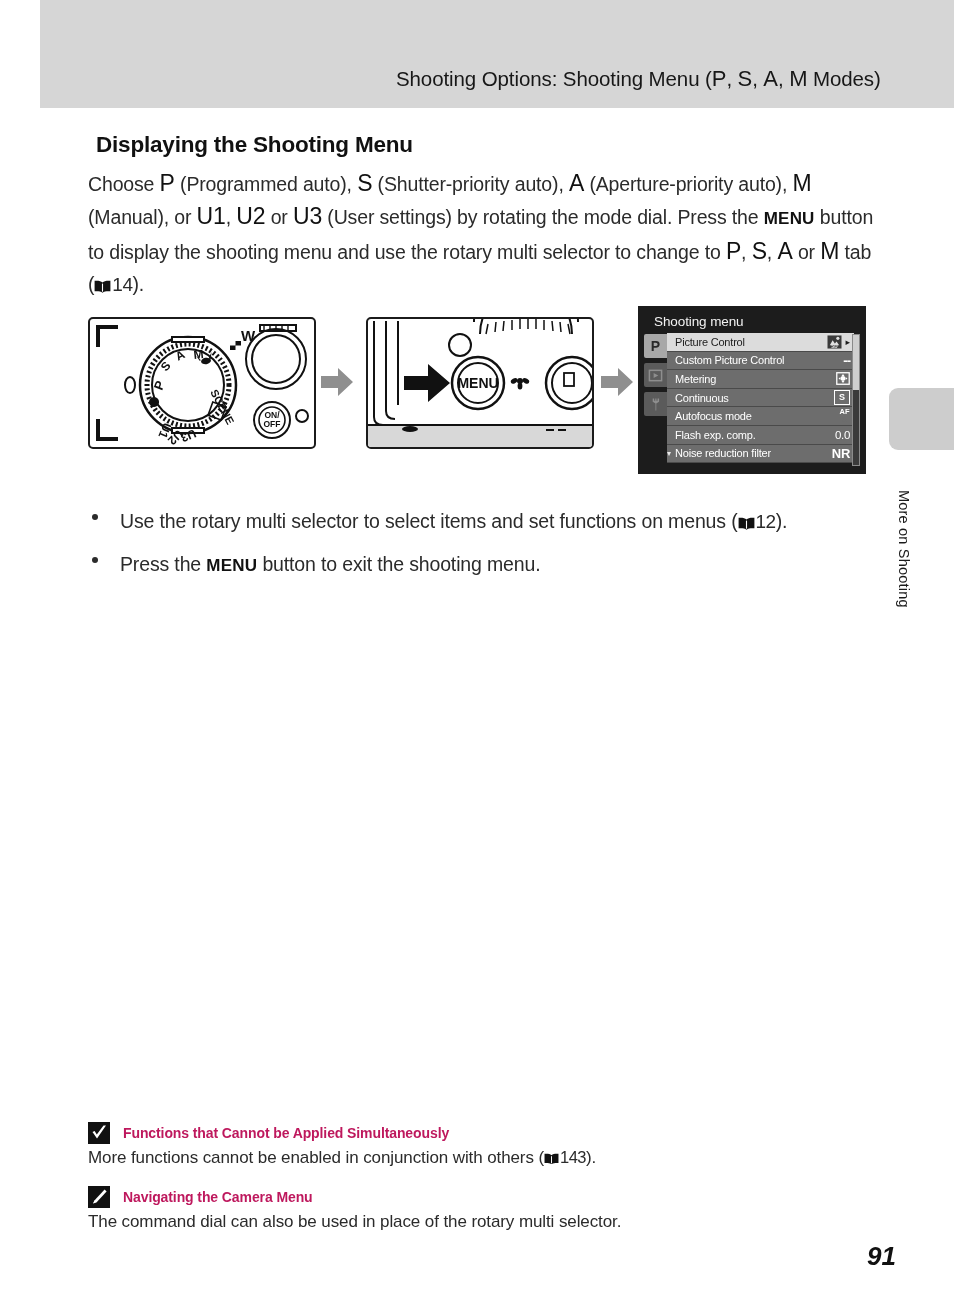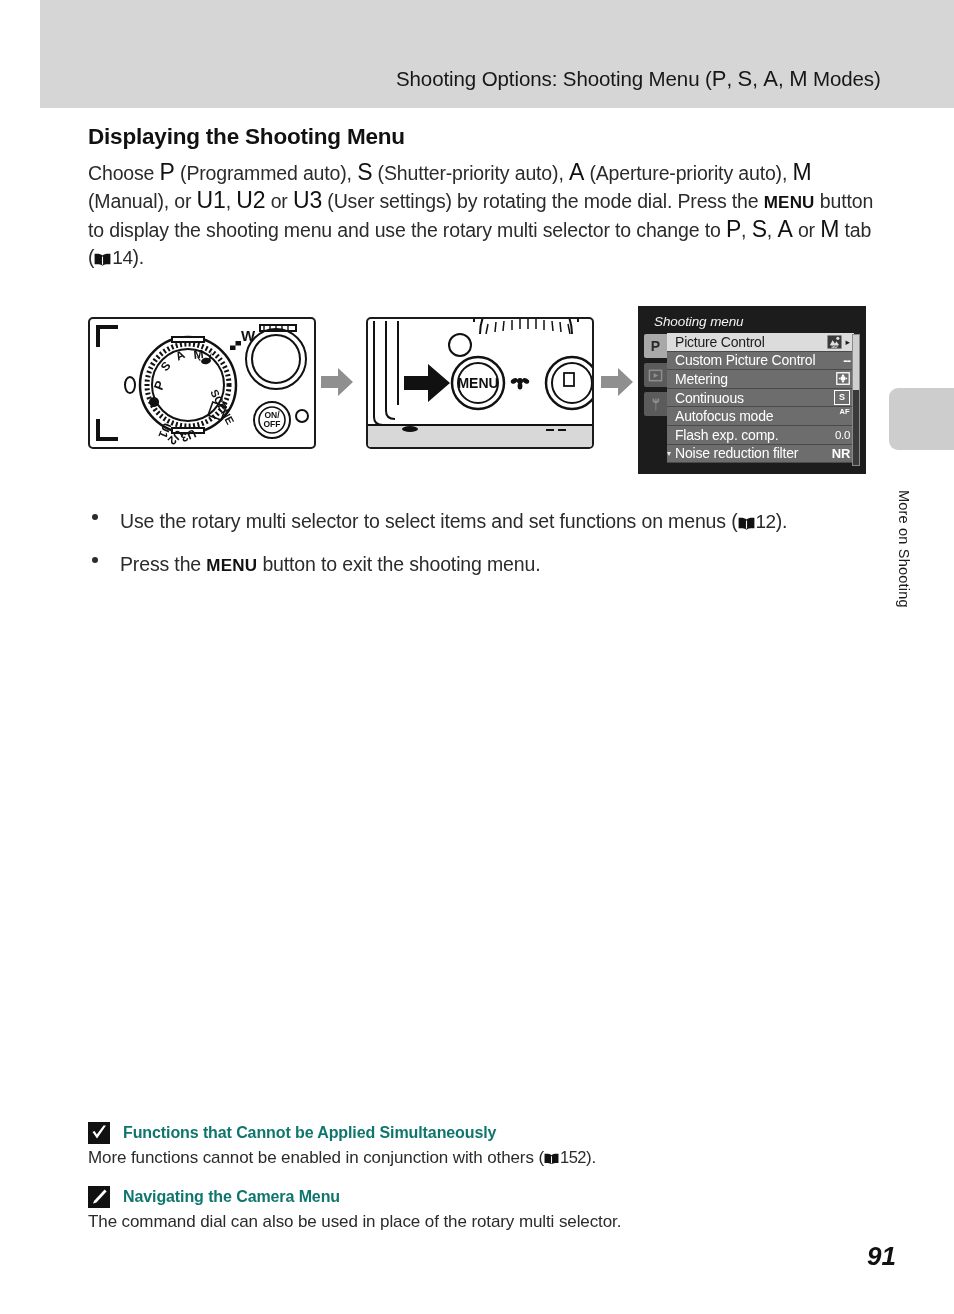--- a/index.html
+++ b/index.html
@@ -42,31 +42,31 @@
 
   
   .content {
     position: absolute;
     left: 88px;
     top: 124px;
     width: 790px;
   }
 
   h1.section-title {
-    margin: 0;
+    margin: 8px;
     font-size: 22.5px;
     font-weight: bold;
     letter-spacing: -0.2px;
     color: #111;
   }
 
   .intro {
     margin: 9px 0 0 0;
     font-size: 19.5px;
-    line-height: 27px;
+    line-height: 32px;
     color: #2b2b2b;
     letter-spacing: -0.15px;
   }
   .mode-g {
     font-size: 23px;
     font-weight: 500;
     color: #111;
   }
   .menu-g {
     font-size: 17px;
@@ -126,21 +126,20 @@
     height: 168px;
     background: #1c1c1c;
   }
   .menu-screen-title {
     position: absolute;
     left: 16px;
     top: 8px;
     font-size: 13.5px;
     color: #f2f2f2;
     letter-spacing: -0.1px;
-    font-style: italic;
   }
   .menu-tabs {
     position: absolute;
     left: 6px;
     top: 28px;
     width: 26px;
   }
   .menu-tab {
     width: 23px;
     height: 24px;
@@ -178,21 +177,21 @@
     display: flex;
     align-items: center;
     position: relative;
     padding: 0 4px 0 8px;
   }
   .menu-row.selected {
     background: #dcdcdc;
   }
   .menu-row-label {
     flex: 1;
-    font-size: 14px;
+    font-size: 11px;
     color: #ffffff;
     letter-spacing: -0.2px;
     white-space: nowrap;
   }
   .menu-row.selected .menu-row-label { color: #1c1c1c; }
   .menu-row-value {
     font-size: 11px;
     color: #fff;
     font-weight: bold;
     display: flex;
@@ -325,23 +324,23 @@
   }
   .note-icon {
     width: 22px;
     height: 22px;
     background: #111;
     display: inline-block;
     flex: 0 0 auto;
     position: relative;
   }
   .note-title {
-    font-size: 16px;
-    font-weight: bold;
-    color: #0f766e;
+    font-size: 14px;
+    font-weight: bold;
+    color: #be185d;
     letter-spacing: -0.1px;
   }
   .note-body {
     font-size: 17px;
     color: #2b2b2b;
     margin: 0 0 18px 0;
     letter-spacing: -0.1px;
   }
   .note-body .bookref { font-size: 16.5px; }
   .note-body .book-icon { width: 15px; height: 11.5px; vertical-align: -1px;}
@@ -602,21 +601,21 @@
       <svg viewBox="0 0 22 22" width="22" height="22">
           <rect width="22" height="22" fill="#111"></rect>
           <path d="M4.5 10 L9 16.5 L18 3.5 L15.5 3.5 L8.8 12.4 L6.6 9 z" fill="#fff"></path>
         </svg>
     </span>
     <span class="note-title">Functions that Cannot be Applied Simultaneously</span>
   </div>
   <p class="note-body"><span>More functions cannot be enabled in conjunction with others (</span><span class="bookref"><span class="book-icon"><svg viewBox="0 0 17 13" width="15" height="11.5">
             <path d="M8.5 2.4C6.9 1 4.6 0.6 0.6 0.8v10.5c3.9-0.2 6.3 0.2 7.9 1.5 1.6-1.3 4-1.7 7.9-1.5V0.8C12.4 0.6 10.1 1 8.5 2.4z" fill="#111"></path>
             <path d="M8.5 3.6v8.1" stroke="#fff" stroke-width="1.1" fill="none"></path>
-          </svg></span><span>152</span></span><span>).</span></p>
+          </svg></span><span>143</span></span><span>).</span></p>
 
   <div class="note-head">
     <span class="note-icon">
       <svg viewBox="0 0 22 22" width="22" height="22">
           <rect width="22" height="22" fill="#111"></rect>
           <path d="M16.6 3.6 L18.6 5.6 L8.4 16.4 L5.2 17.6 L6.4 14.4 z" fill="#fff"></path>
           <path d="M5.2 17.6 L6.4 14.4 L7.8 15.8 z" fill="#fff"></path>
         </svg>
     </span>
     <span class="note-title">Navigating the Camera Menu</span>

